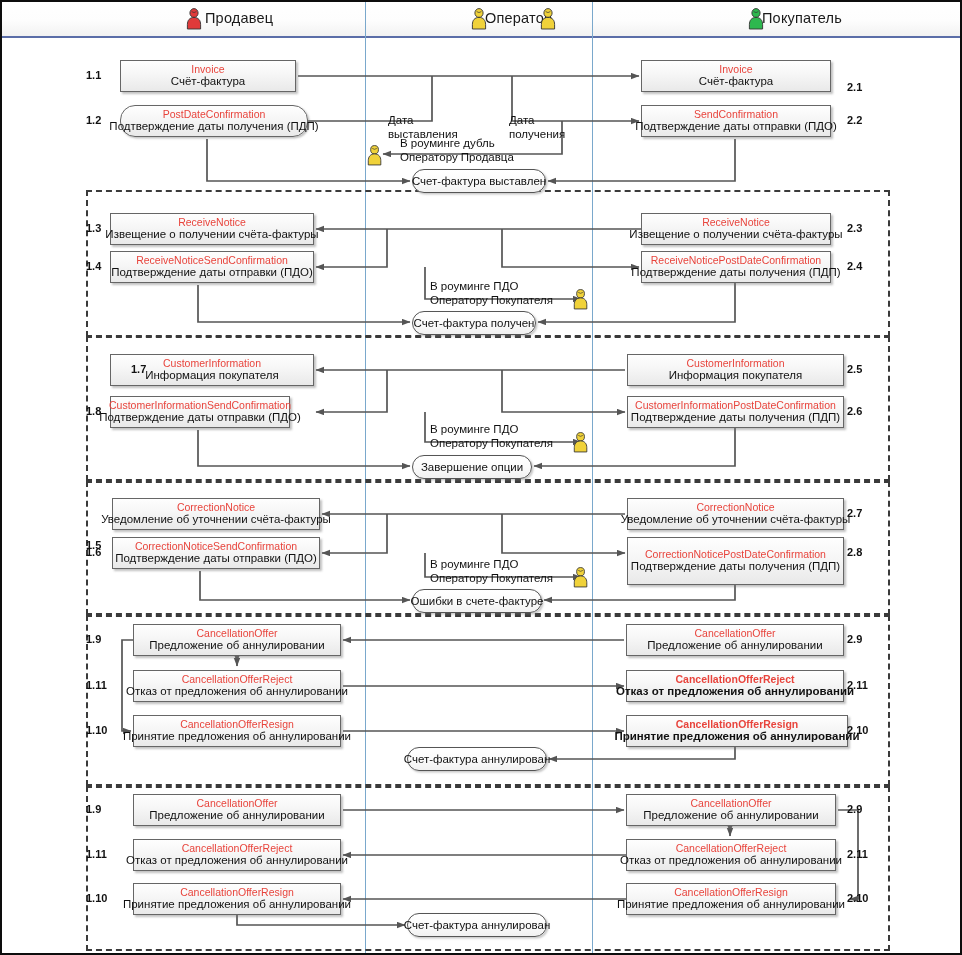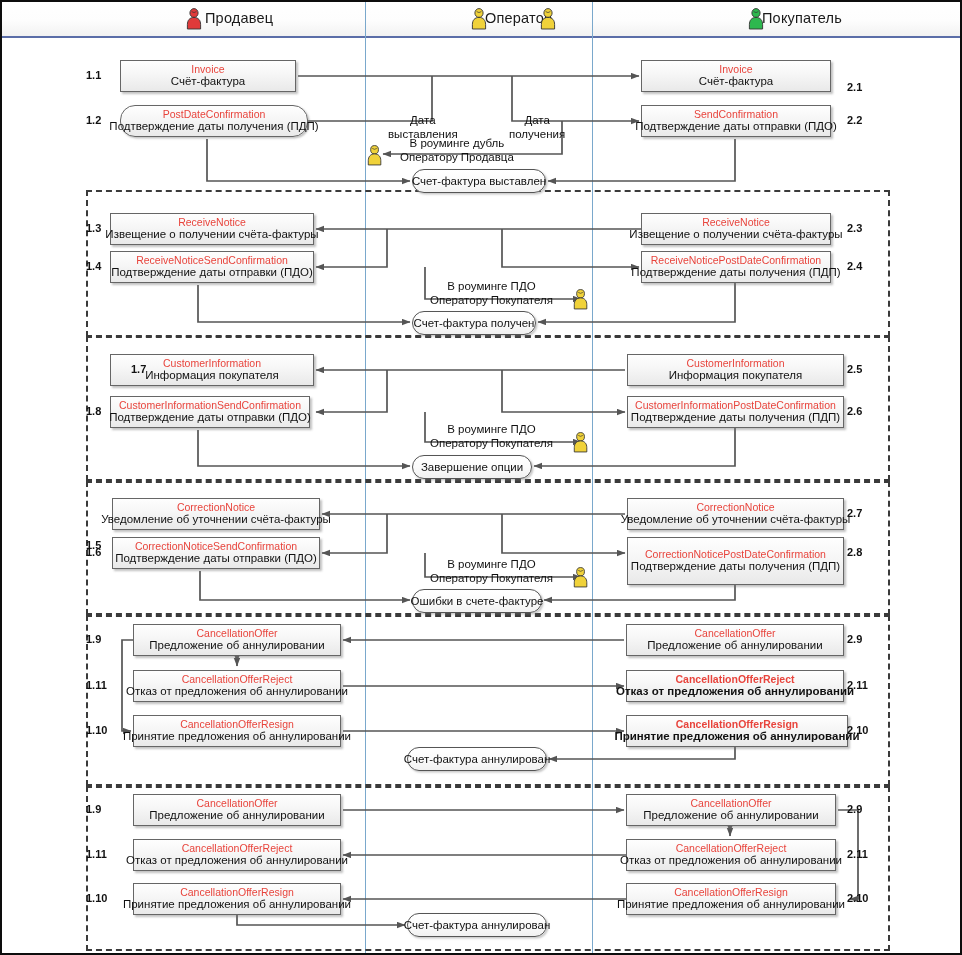--- a/index.html
+++ b/index.html
@@ -27,21 +27,21 @@
   
   .sbox{position:absolute;box-sizing:border-box;
         background:linear-gradient(to bottom,#ffffff 0%,#fbfbfb 50%,#f1f1f1 100%);
         border:1px solid #555;border-radius:14px;
         box-shadow:1.5px 1.5px 2px rgba(120,120,120,.4);
         display:flex;align-items:center;justify-content:center;}
   .sbox span{font-size:11.5px;color:#111;white-space:nowrap;}
   
   .num{position:absolute;font-size:11px;font-weight:bold;color:#111;white-space:nowrap;}
   
-  .flab{position:absolute;font-size:11.5px;color:#111;text-align:center;
+  .flab{position:absolute;font-size:11.5px;color:#111;
         line-height:13.5px;white-space:nowrap;}
   
   .grp{position:absolute;box-sizing:border-box;border:2px dashed #3a3a3a;}
   
   #wires{position:absolute;left:0;top:0;width:962px;height:955px;pointer-events:none;}
   .ico{position:absolute;}
 </style>
 </head>
 <body>
 
@@ -163,21 +163,21 @@
       <div class="pbox" style="left: 639px; top: 249px; width: 190px; height: 32px;">
         <div class="en">ReceiveNoticePostDateConfirmation</div>
         <div class="ru">Подтверждение даты получения (ПДП)</div>
       </div>
       <div class="num" style="left: 845px; top: 258px;">2.4</div>
       <div class="pbox" style="left: 108px; top: 352px; width: 204px; height: 32px;">
         <div class="en">CustomerInformation</div>
         <div class="ru">Информация покупателя</div>
       </div>
       <div class="num" style="left: 84px; top: 361px; padding-left: 45px;">1.7</div>
-      <div class="pbox" style="left: 108px; top: 394px; width: 200px; height: 32px;">
+      <div class="pbox" style="left: 108px; top: 394px; width: 180px; height: 32px;">
         <div class="en">CustomerInformationSendConfirmation</div>
         <div class="ru">Подтверждение даты отправки (ПДО)</div>
       </div>
       <div class="num" style="left: 84px; top: 403px;">1.8</div>
       <div class="pbox" style="left: 625px; top: 352px; width: 217px; height: 32px;">
         <div class="en">CustomerInformation</div>
         <div class="ru">Информация покупателя</div>
       </div>
       <div class="num" style="left: 845px; top: 361px;">2.5</div>
       <div class="pbox" style="left: 625px; top: 394px; width: 217px; height: 32px;">

